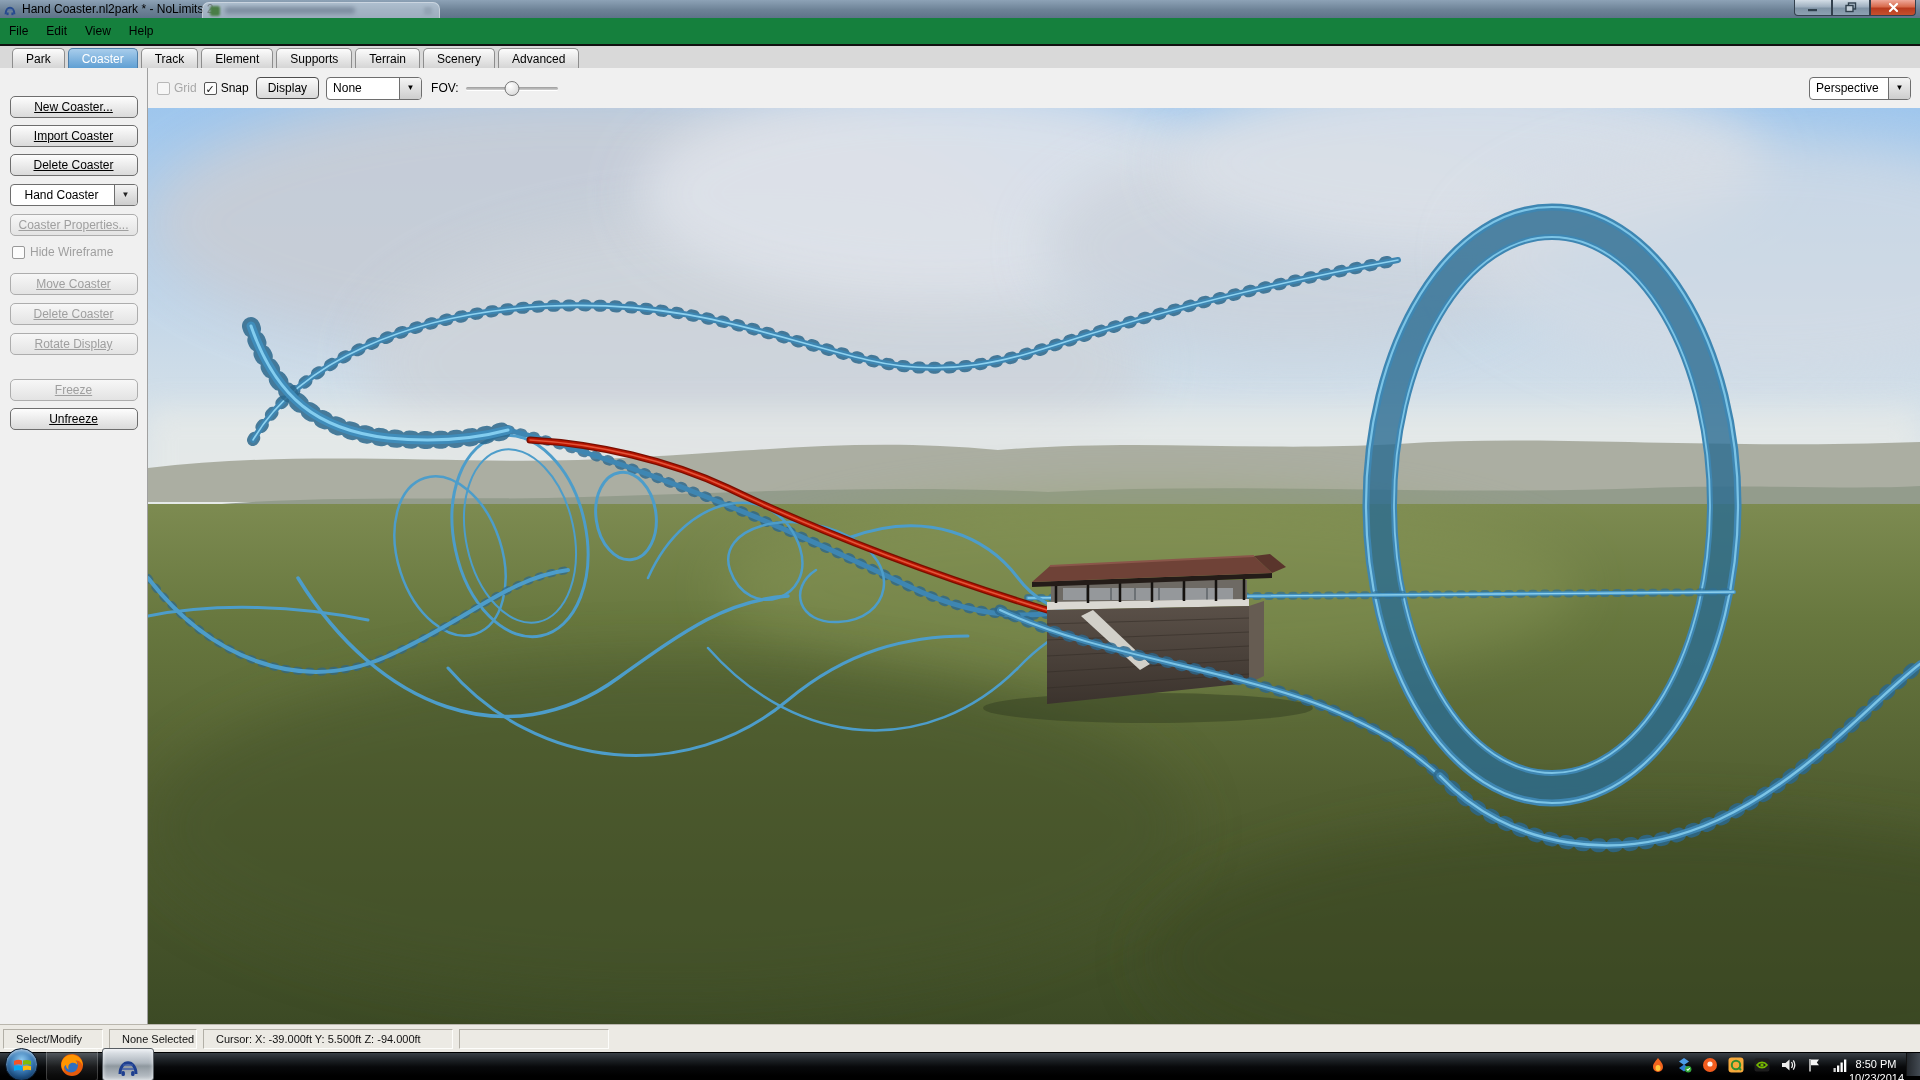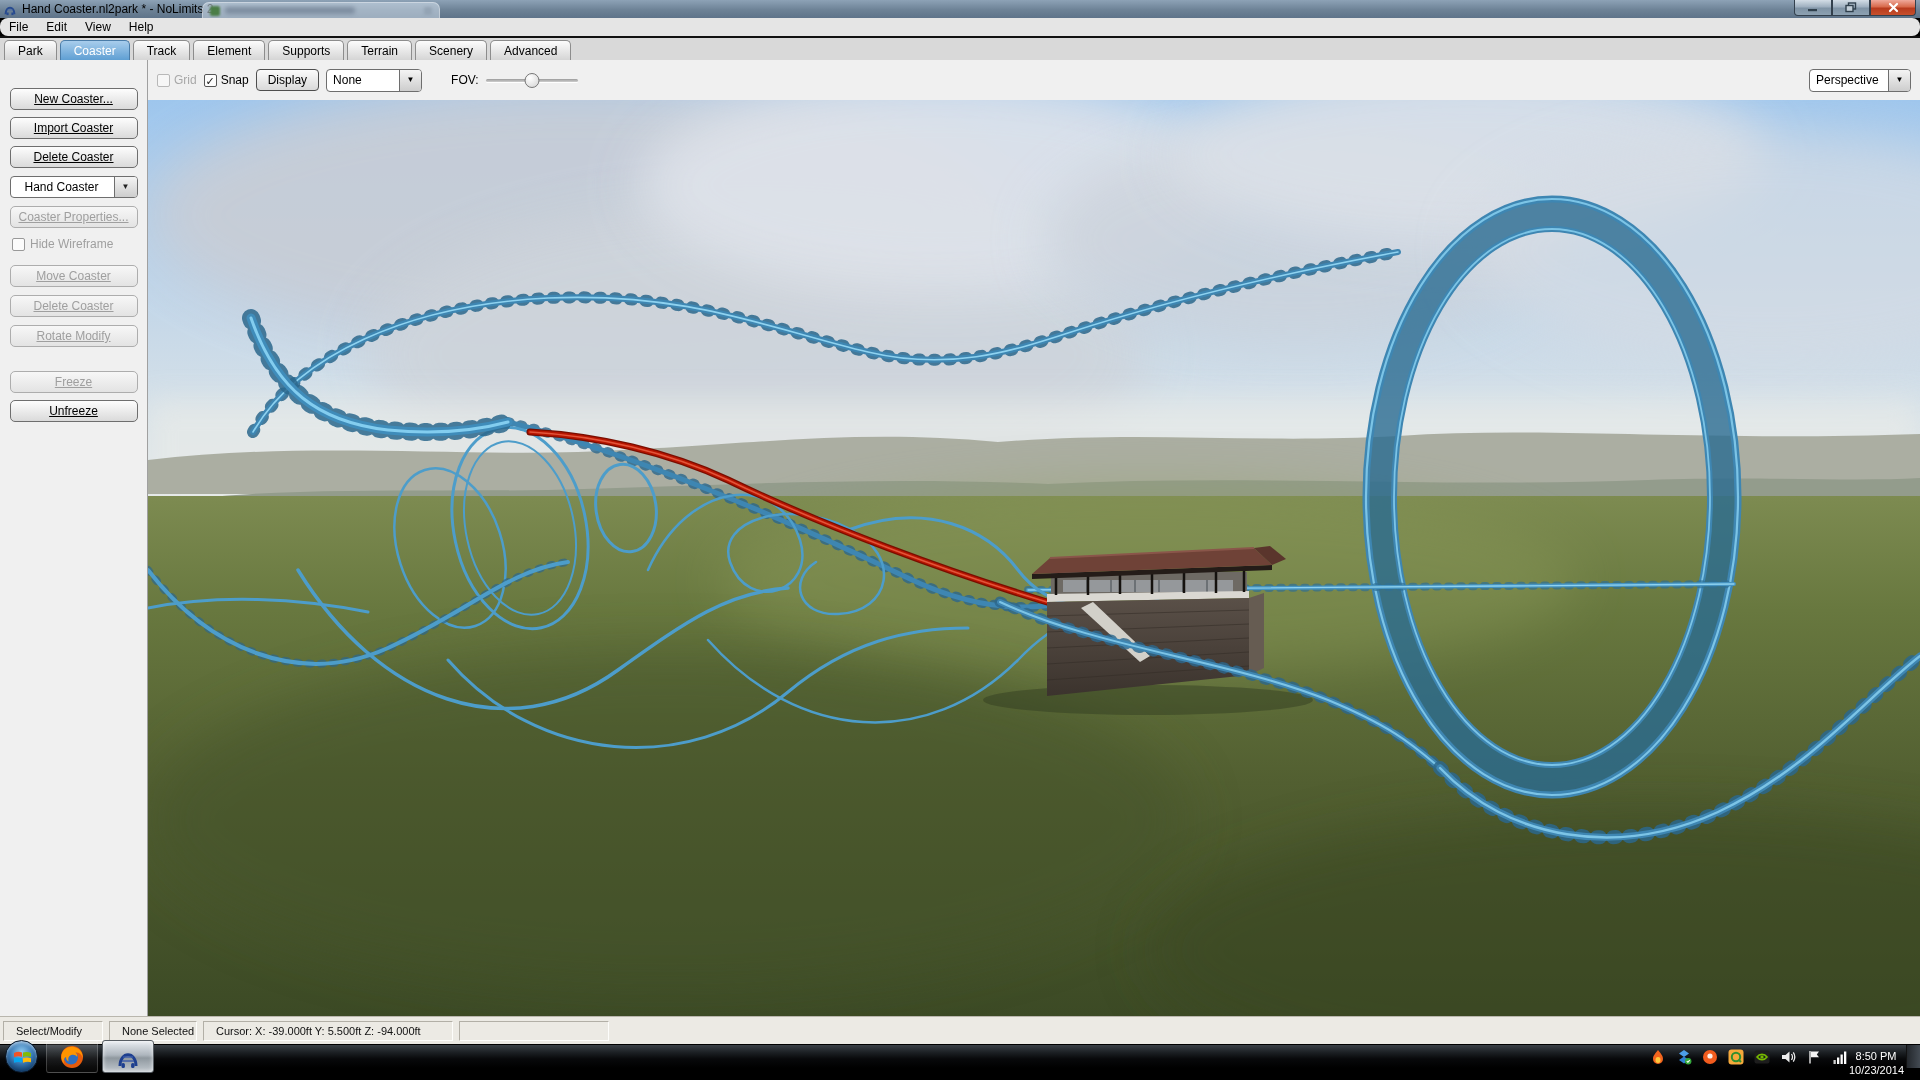--- a/index.html
+++ b/index.html
@@ -20,26 +20,26 @@
   .bg-tab .blur-x{width:8px;height:8px;border-radius:2px;background:#93a3b4;filter:blur(1.5px);margin-left:auto;}
   .win-controls{position:absolute;right:4px;top:0;display:flex;}
   .win-btn{width:38px;height:16px;border:1px solid #33404d;border-top:none;
            background:linear-gradient(#d3dde6,#9fb0c0 45%,#7f93a5 55%,#8da1b2);
            display:flex;align-items:center;justify-content:center;box-sizing:border-box;}
   .win-btn.first{border-radius:0 0 0 4px;}
   .win-btn.close{width:46px;border-radius:0 0 4px 0;
            background:linear-gradient(#efa99b,#d86a4c 45%,#b83b1e 55%,#c6502d);}
 
   
-  .menubar{height:18px;background:#e5e5e5;display:flex;align-items:center;font-size:12px;color:#000;border-radius:8px;}
+  .menubar{height:26px;background:#15803d;display:flex;align-items:center;font-size:12px;color:#000;}
   .menu-item{padding:1px 9px;cursor:default;}
 
   
   .tabrow{height:24px;background:#d9d9d9;border-top:2px solid #111;display:flex;
-          align-items:flex-end;padding-left:4px;gap:3px;box-sizing:border-box;}
+          align-items:flex-end;padding-left:12px;gap:3px;box-sizing:border-box;}
   .tab{height:20px;padding:0 13px;font-size:12px;display:flex;align-items:center;color:#000;
        background:linear-gradient(#fcfcfc,#d5d5d5);border:1px solid #8d8d8d;border-bottom:none;
        border-radius:5px 5px 0 0;box-sizing:border-box;}
   .tab.active{background:linear-gradient(#a8cdec,#5f9fd3);color:#fff;border-color:#4a7ca8;}
 
   
   .main{display:flex;height:956px;}
   .sidebar{width:148px;flex:0 0 148px;background:#f0f0f0;border-right:1px solid #a0a0a0;
            padding-top:28px;box-sizing:border-box;}
   .side-btn{display:block;width:128px;margin:0 auto;height:22px;font-size:12px;line-height:21px;
@@ -63,21 +63,21 @@
   .tb-check{display:flex;align-items:center;gap:4px;}
   .tb-check.disabled{color:#a8a8a8;}
   .tb-check.disabled .checkbox{border-color:#b8b8b8;background:#f6f6f6;}
   .tb-btn{padding:3px 11px;font-size:12px;background:linear-gradient(#fbfbfb,#d9d9d9);
           border:1px solid #4e4e4e;border-radius:4px;color:#000;}
   .tb-select{width:96px;height:23px;border:1px solid #6e6e6e;border-radius:4px;background:#fff;
              display:flex;overflow:hidden;box-sizing:border-box;}
   .tb-select .val{flex:1;font-size:12px;line-height:21px;padding-left:6px;}
   .tb-select .arrow-btn{width:21px;background:linear-gradient(#f4f4f4,#cdcdcd);
              border-left:1px solid #6e6e6e;text-align:center;font-size:8px;line-height:20px;}
-  .fov-label{margin-left:22px;}
+  .fov-label{margin-left:2px;}
   .fov-slider{width:92px;height:18px;position:relative;}
   .fov-track{position:absolute;top:8px;left:0;right:0;height:3px;border-radius:2px;
              background:linear-gradient(#9b9b9b,#cfcfcf);box-shadow:0 1px 0 #fff;}
   .fov-thumb{position:absolute;top:2px;width:15px;height:15px;border-radius:50%;
              background:radial-gradient(circle at 35% 30%,#fff,#d2d2d2);border:1px solid #787878;
              transform:translateX(-50%);box-sizing:border-box;}
   .tb-spacer{flex:1;}
   .scene{position:absolute;top:40px;left:0;right:0;bottom:0;}
   .scene svg{width:100%;height:100%;display:block;}
 
@@ -178,21 +178,21 @@
 
     <div class="side-btn disabled mt8">Coaster Properties...</div>
 
     <div class="side-check">
       <span class="checkbox"></span>
       <span>Hide Wireframe</span>
     </div>
 
     <div class="side-btn disabled mt14">Move Coaster</div>
     <div class="side-btn disabled mt8">Delete Coaster</div>
-    <div class="side-btn disabled mt8">Rotate Modify</div>
+    <div class="side-btn disabled mt8">Rotate Display</div>
 
     <div class="side-btn disabled mt24">Freeze</div>
     <div class="side-btn mt7">Unfreeze</div>
   </div>
 
   <div class="viewport">
     <div class="vp-toolbar">
       <div class="tb-check disabled">
         <span class="checkbox"></span>
         <span>Grid</span>

